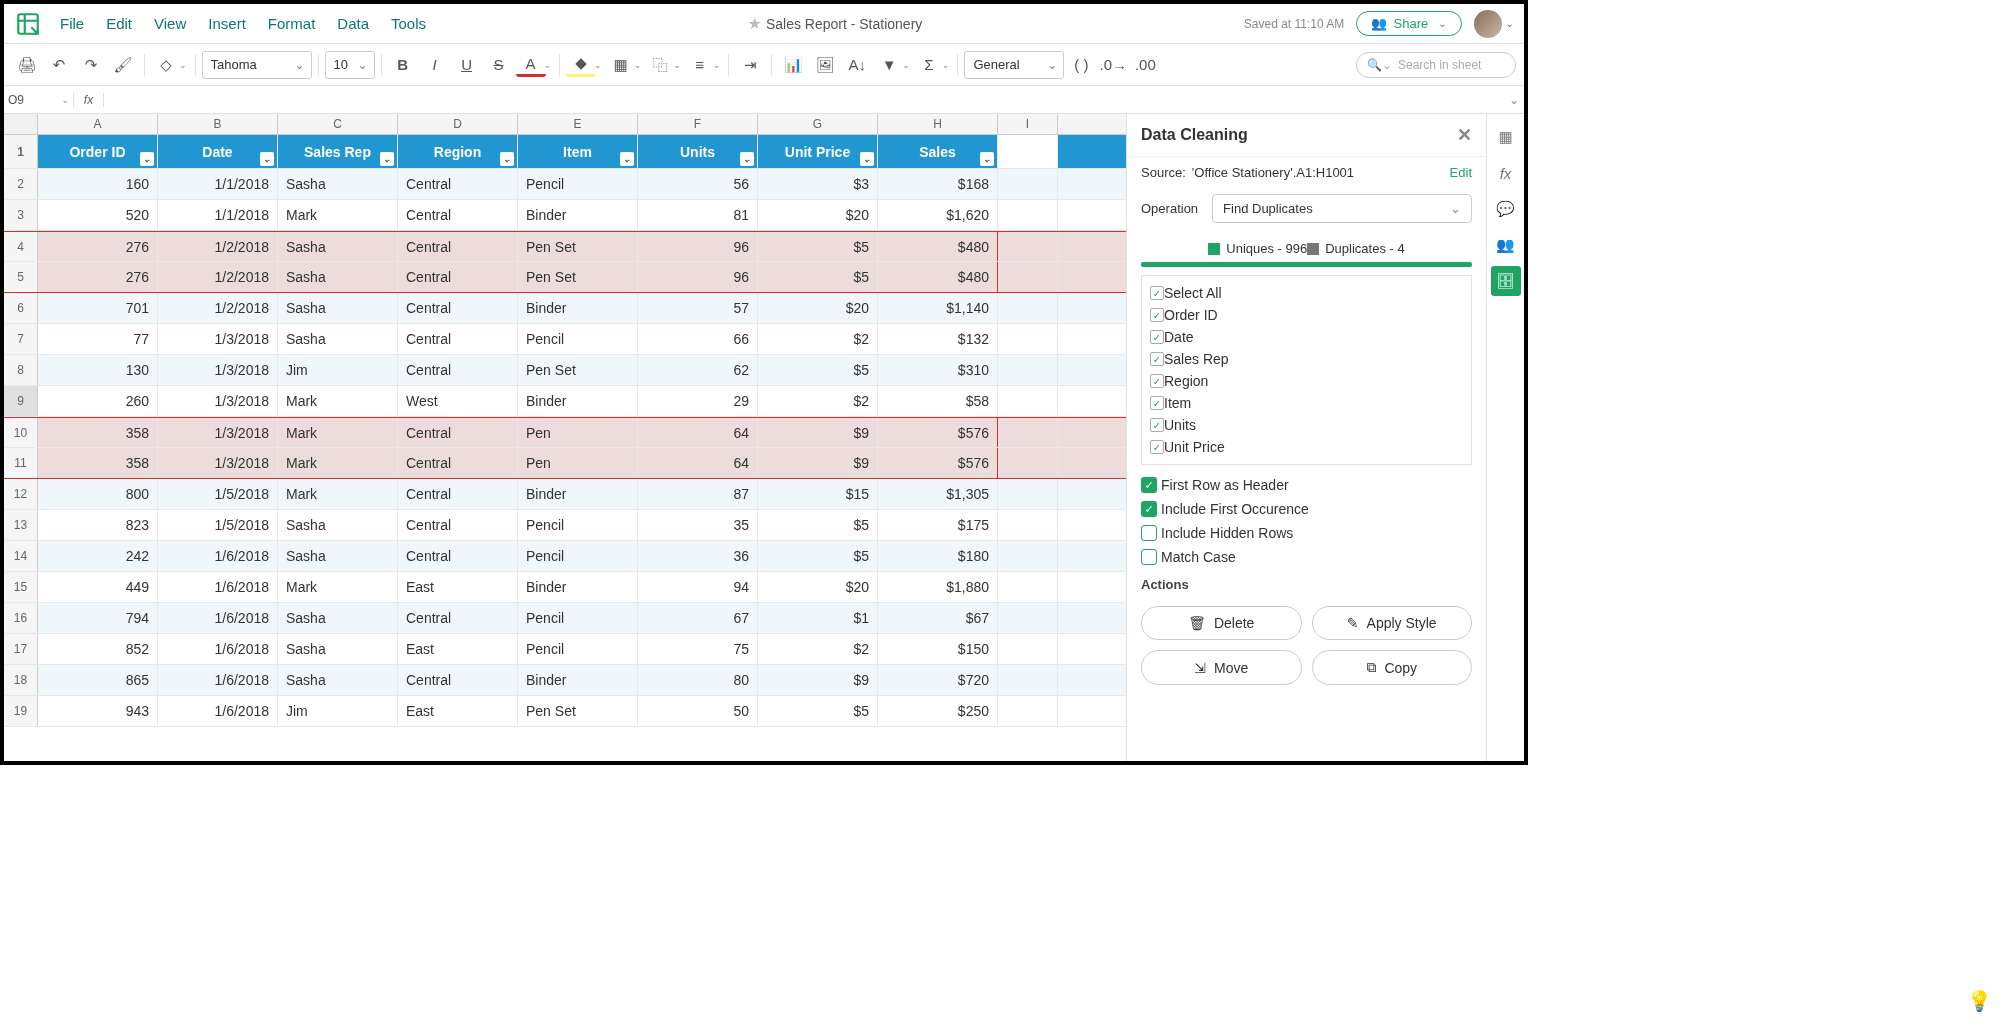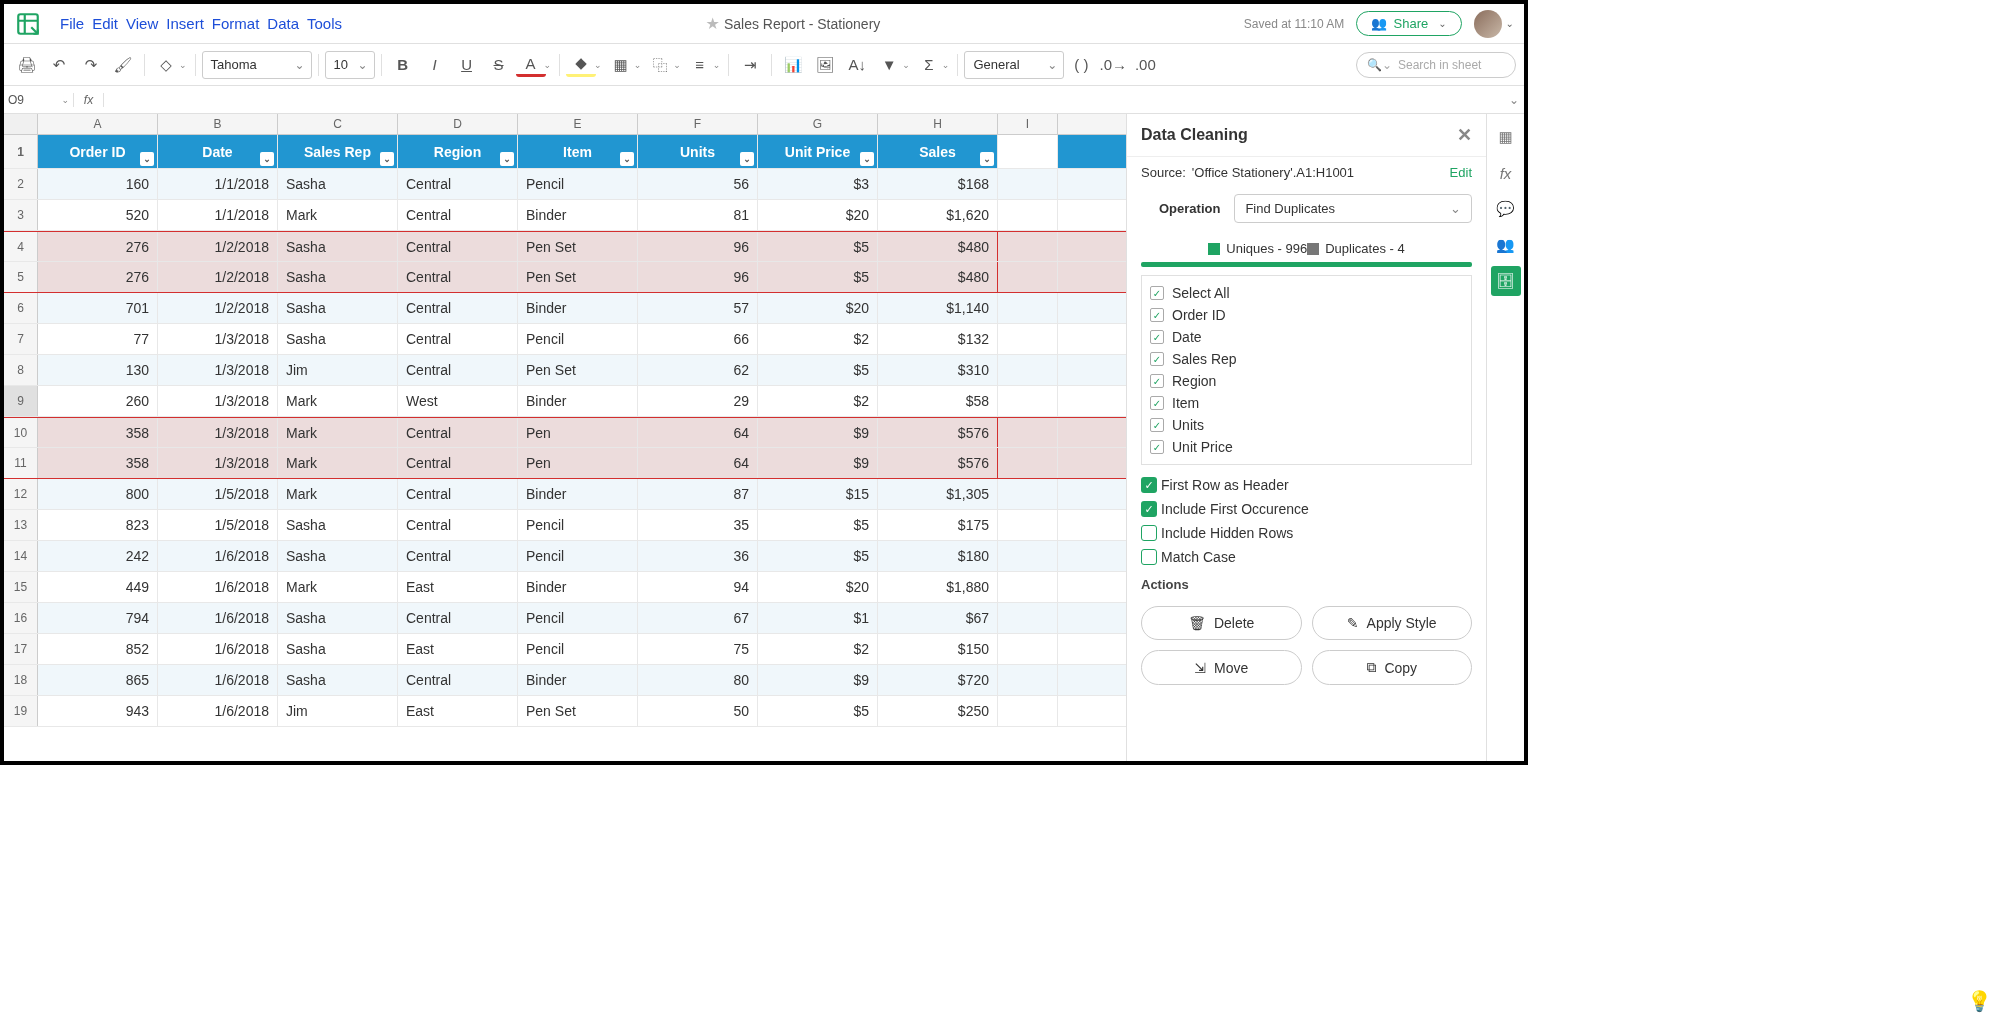--- a/index.html
+++ b/index.html
@@ -3,21 +3,21 @@
 <meta charset="utf-8">
 <style>
 * { box-sizing: border-box; margin: 0; padding: 0; }
 body { font-family: Tahoma, Arial, sans-serif; font-size: 13px; background: #fff; color: #333; overflow: hidden; }
 .app { display: flex; flex-direction: column; height: 765px; width: 1528px; border: 4px solid #000; }
 
 
 .header { display: flex; align-items: center; height: 40px; padding: 0 10px; border-bottom: 1px solid #e0e0e0; }
 .logo { width: 28px; height: 28px; margin-right: 18px; display:flex; align-items:center; justify-content:center; }
 .logo svg { fill:#1fa463; }
-.menus { display: flex; gap: 8px; font-size: 15px; color:#1d4ed8; }
+.menus { display: flex; gap: 22px; font-size: 15px; color:#0f766e; }
 .menus span { cursor: pointer; }
 .title-area { flex: 1; text-align: center; color: #555; font-size: 14px; display:flex; align-items:center; justify-content:center; gap:4px;}
 .star { color:#bbb; font-size:16px; }
 .saved { color: #888; font-size: 12px; margin-right: 12px; }
 .share-btn { border: 1px solid #1fa463; color: #1fa463; border-radius: 16px; padding: 4px 14px; display: flex; align-items: center; gap: 6px; cursor: pointer; font-size:13px;}
 .avatar { width: 28px; height: 28px; border-radius: 50%; background: linear-gradient(135deg,#8a6d5c,#c9b8a8); margin-left: 12px; }
 .dropdown-caret { font-size:10px; color:#666; margin-left:4px;}
 
 
 .toolbar { display: flex; align-items: center; height: 42px; padding: 0 8px; border-bottom: 1px solid #e0e0e0; gap: 2px; }
@@ -62,30 +62,30 @@
 .dup-right-edge { border-right: 1.5px solid #d32f2f !important;}
 .row-h.selected { background:#e0e0e0;}
 
 
 .panel { width: 360px; border-left: 1px solid #e0e0e0; display: flex; flex-direction: column; font-size:13px;}
 .panel-header { display: flex; align-items: center; padding: 10px 14px; font-size: 16px; font-weight: bold; border-bottom:1px solid #eee;}
 .panel-header .close { margin-left: auto; cursor: pointer; color:#888; font-size:18px;}
 .panel-source { padding: 8px 14px; font-size: 13px; display:flex; align-items:center;}
 .panel-source .edit { margin-left: auto; color: #1fa463; cursor: pointer; }
 .panel-op { padding: 6px 14px 12px; display: flex; align-items: center; gap: 14px; }
-.op-label { font-weight: bold; margin-left: 18px; }
+.op-label { font-weight: normal; }
 .op-select { flex: 1; border: 1px solid #ccc; border-radius: 4px; padding: 6px 10px; display:flex; align-items:center; justify-content:space-between;}
 .legend { display: flex; justify-content: center; padding: 6px 16px; font-size: 13px; }
 .legend-item { display: flex; align-items: center; gap: 6px; }
 .sq { width: 12px; height: 12px; }
 .sq.green { background: #1fa463; }
 .sq.grey { background: #777; }
 .progress { height: 5px; background: #1fa463; margin: 0 14px; border-radius:2px;}
 .chk-list { margin: 8px 14px; border: 1px solid #e0e0e0; height: 190px; overflow: auto; padding: 6px; }
-.chk-item { display: flex; align-items: center; gap: 8px; padding: 3px 2px; font-size: 14px;}
+.chk-item { display: flex; align-items: center; padding: 3px 2px; font-size: 14px;}
 .chk { width: 14px; height: 14px; border: 1px solid #aaa; border-radius: 2px; display:flex; align-items:center; justify-content:center; font-size:10px; color:#1fa463;}
 .chk.checked::after { content:"✓"; }
 .section-title { font-weight: bold; padding: 8px 14px 4px; color:#444;}
 .opt-list { padding: 0 14px; }
 .opt-item { display: flex; align-items: center; gap: 4px; padding: 4px 0; font-size:14px;}
 .chk-green { width: 16px; height: 16px; border-radius: 3px; display:flex; align-items:center; justify-content:center; font-size:11px; color:#fff;}
 .chk-green.on { background: #1fa463; }
 .chk-green.on::after { content:"✓"; }
 .chk-green.off { border: 1.5px solid #1fa463; }
 .actions { padding: 10px 14px; display: grid; grid-template-columns: 1fr 1fr; gap: 10px; }

